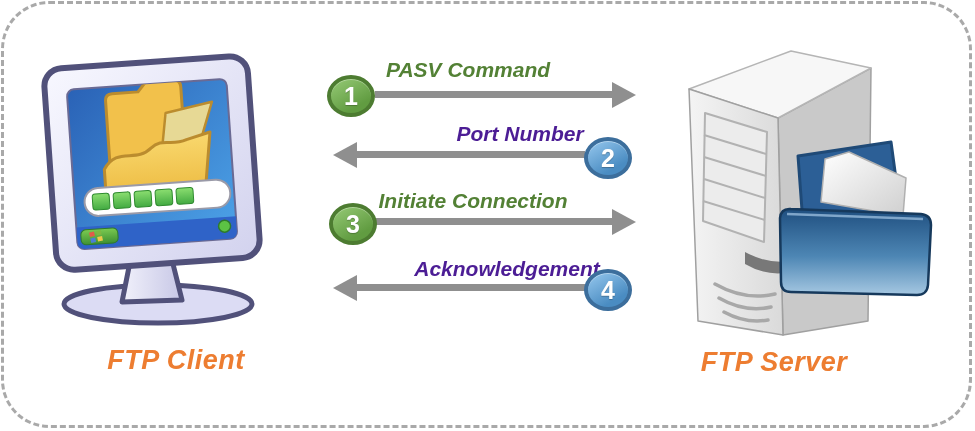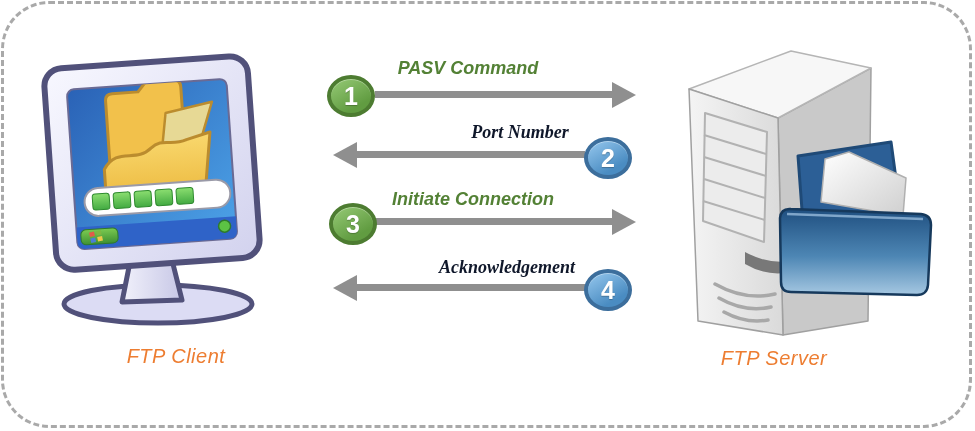--- a/index.html
+++ b/index.html
@@ -13,31 +13,31 @@
   .frame{
     position:absolute;left:1px;top:1px;width:971px;height:427px;
     border:3px dashed #a9a9a9;border-radius:48px;
     box-sizing:border-box;
   }
   .icon-wrap{position:absolute;}
   .client-icon{left:18px;top:38px;width:262px;height:302px;}
   .server-icon{left:653px;top:28px;width:302px;height:332px;}
   .entity-label{
     position:absolute;transform:translateX(-50%);
-    color:#ED7D31;font-weight:normal;font-style:italic;font-size:20px;
+    color:#ED7D31;font-weight:bold;font-style:italic;font-size:27px;
     white-space:nowrap;letter-spacing:0.5px;
   }
   .client-label{left:176px;top:345px;}
   .server-label{left:774px;top:347px;text-align:center;}
   .msg-label{
     position:absolute;transform:translateX(-50%);
-    font-weight:bold;font-style:italic;font-size:18px;white-space:nowrap;
+    font-weight:bold;font-style:italic;font-size:21px;white-space:nowrap;
   }
   .lbl-green{color:#538135;}
-  .lbl-blue{color:#0f172a;font-family:Liberation Serif, serif;}
+  .lbl-blue{color:#4c1d95;}
   .arrow-line{position:absolute;height:7px;background:#8f8f8f;}
   .arrow-head{position:absolute;width:0;height:0;border-style:solid;}
   .head-right{border-top:13px solid transparent;border-bottom:13px solid transparent;border-left:24px solid #8f8f8f;border-right:0;}
   .head-left{border-top:13px solid transparent;border-bottom:13px solid transparent;border-right:24px solid #8f8f8f;border-left:0;}
   .step{
     position:absolute;width:48px;height:42px;border-radius:50%;
     box-sizing:border-box;display:flex;align-items:center;justify-content:center;
     color:#ffffff;font-weight:bold;font-size:25px;
     text-shadow:0 1px 1px rgba(0,0,0,0.25);
   }

